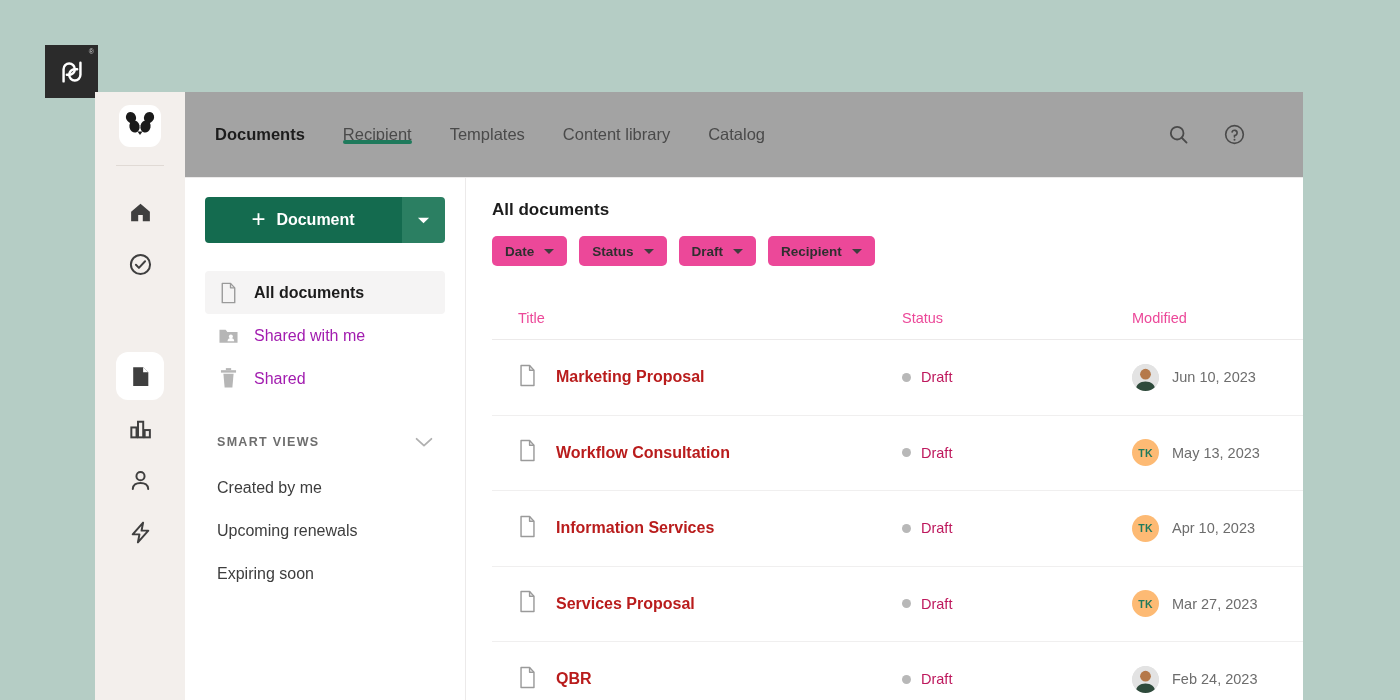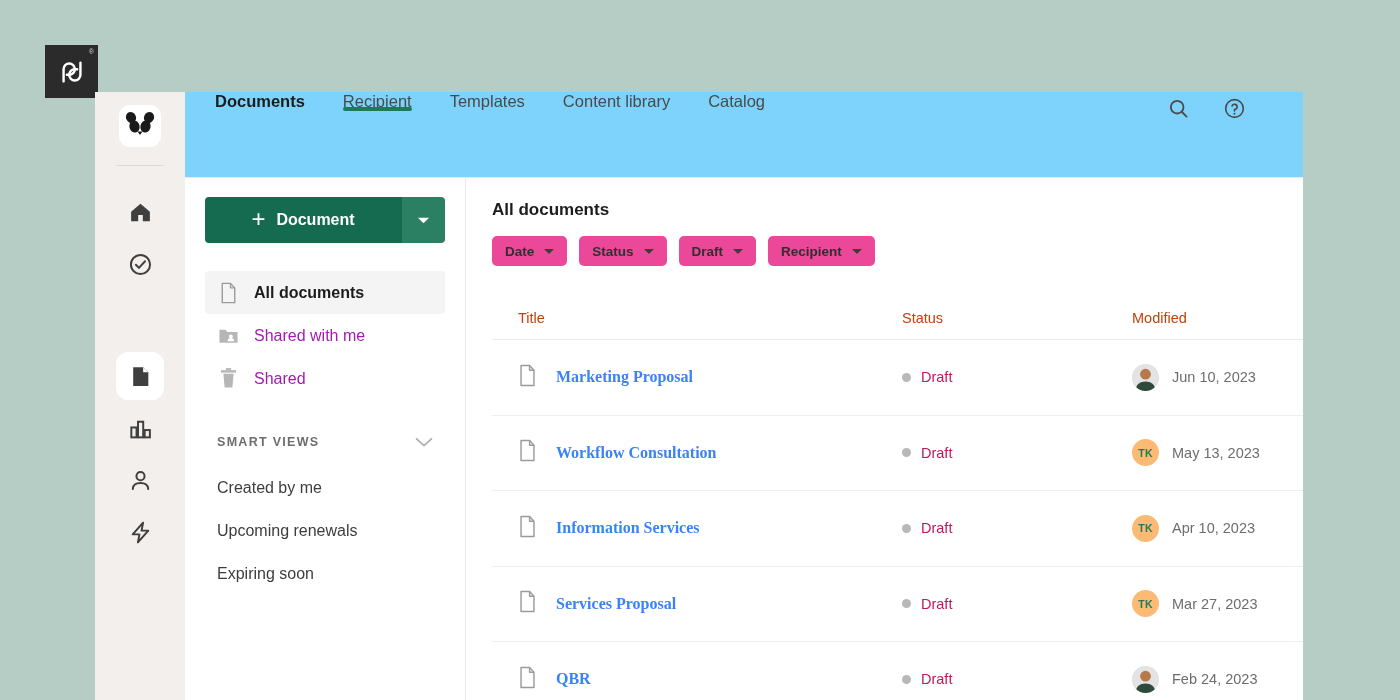--- a/index.html
+++ b/index.html
@@ -58,22 +58,22 @@
   .rail-gap { height: 60px; }
   .rail-btn svg { display: block; }
 
   
   .main { flex: 1; display: flex; flex-direction: column; min-width: 0; }
 
   
   .topnav {
     height: 86px; flex: 0 0 86px;
     border-bottom: 1px solid #eceaea;
-    display: flex; align-items: flex-start; padding: 0 37px 0 30px;
-    background: #7dd3fc;
+    display: flex; align-items: center; padding: 0 37px 0 30px;
+    background: #a3a3a3;
   }
   .tabs { display: flex; align-items: stretch; gap: 0; }
   .tab {
     display: flex; align-items: center; position: relative;
     padding: 0 19px; font-size: 16.5px; color: #4a4a4a;
     white-space: nowrap; cursor: pointer;
   }
   .tab:first-child { padding-left: 0; }
   .tab.bold { font-weight: bold; color: #1c1c1c; }
   .tab.underlined::after {
@@ -139,30 +139,30 @@
     height: 30px; background: #ec4899; border-radius: 5px;
     display: flex; align-items: center; gap: 10px; padding: 0 13px;
     font-size: 13.5px; font-weight: bold; color: #2f2f2f; cursor: pointer;
   }
   .caret-sm { width: 0; height: 0; border-left: 5px solid transparent; border-right: 5px solid transparent; border-top: 5px solid #3d3d3d; }
 
   .table { width: 100%; }
   .thead {
     display: flex; align-items: center; height: 44px;
     border-bottom: 1px solid #eceaea;
-    font-size: 14.5px; color: #c2410c;
+    font-size: 14.5px; color: #ec4899;
   }
   .row {
     display: flex; align-items: center; height: 75.5px;
     border-bottom: 1px solid #f0efef; cursor: pointer;
   }
   .col-title { flex: 0 0 410px; display: flex; align-items: center; gap: 19px; padding-left: 26px; }
   .col-status { flex: 0 0 230px; display: flex; align-items: center; gap: 10px; }
   .col-modified { flex: 1; display: flex; align-items: center; gap: 13px; }
-  .doc-name { font-size: 16px; font-weight: bold; color: #3b82f6; font-family: Liberation Serif, serif; }
+  .doc-name { font-size: 16px; font-weight: bold; color: #b91c1c; }
   .status-dot { width: 9px; height: 9px; border-radius: 50%; background: #b8b8b8; }
   .status-text { font-size: 14.5px; color: #be185d; }
   .date-text { font-size: 14.5px; color: #6d6d6d; }
   .avatar { width: 27px; height: 27px; border-radius: 50%; overflow: hidden; flex: 0 0 27px; }
   .avatar.initials {
     background: #fdba74; color: #1f7a5c; font-size: 10.5px; font-weight: bold;
     display: flex; align-items: center; justify-content: center; letter-spacing: .3px;
   }
   .avatar.photo { background: #dfdfdf; position: relative; }
 </style>

